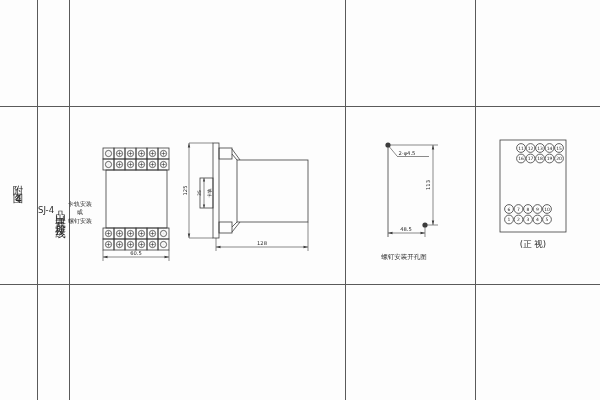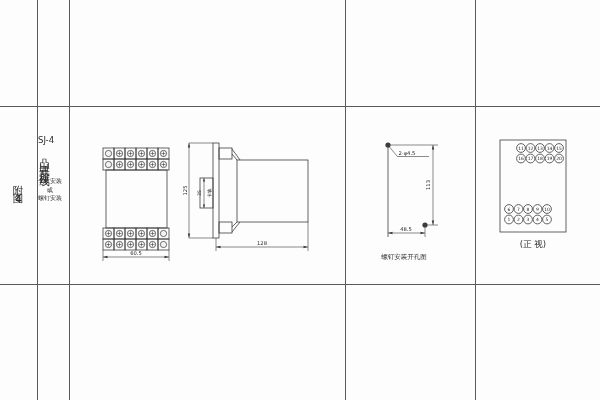--- a/index.html
+++ b/index.html
@@ -17,21 +17,21 @@
   svg text{fill:#2a2a2a;font-family:"DejaVu Sans","Liberation Sans",sans-serif;}
   .dim{font-size:5.2px;}
   .dims{font-size:4.6px;}
   .cap{font-size:6.5px;}
   .capbig{font-size:8.5px;}
   .tnum{font-size:4.5px;}
   .col-a{position:absolute;left:0;top:106px;width:37px;height:178px;
     display:flex;align-items:center;justify-content:center;}
   .col-a span{writing-mode:vertical-rl;text-orientation:upright;font-size:10.5px;letter-spacing:8px;}
   .model-col{position:absolute;left:38px;top:106px;width:31px;height:178px;box-sizing:border-box;
-    display:flex;flex-direction:column;align-items:flex-start;padding-top:29px;}
+    display:flex;align-items:center;padding-top:29px;}
   .model{font-size:8.5px;white-space:nowrap;}
   .style-v{writing-mode:vertical-rl;text-orientation:upright;font-size:10.5px;letter-spacing:3.5px;margin-top:5px;}
   .mount-note{margin-top:6px;font-size:6px;line-height:8.5px;text-align:center;white-space:nowrap;}
 </style>
 </head>
 <body>
 
 <div class="sheet">
 
   <div class="vline" style="left:37px;"></div>

